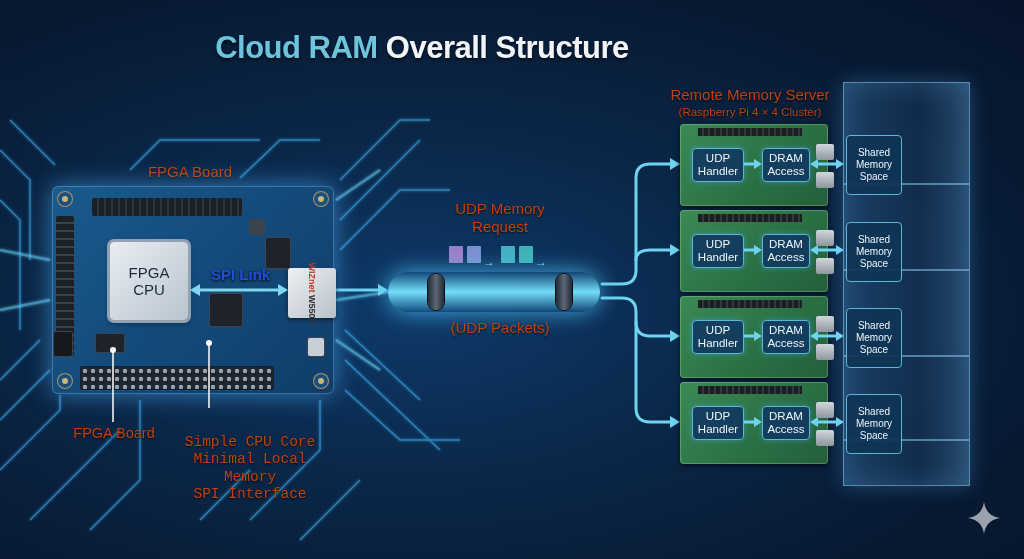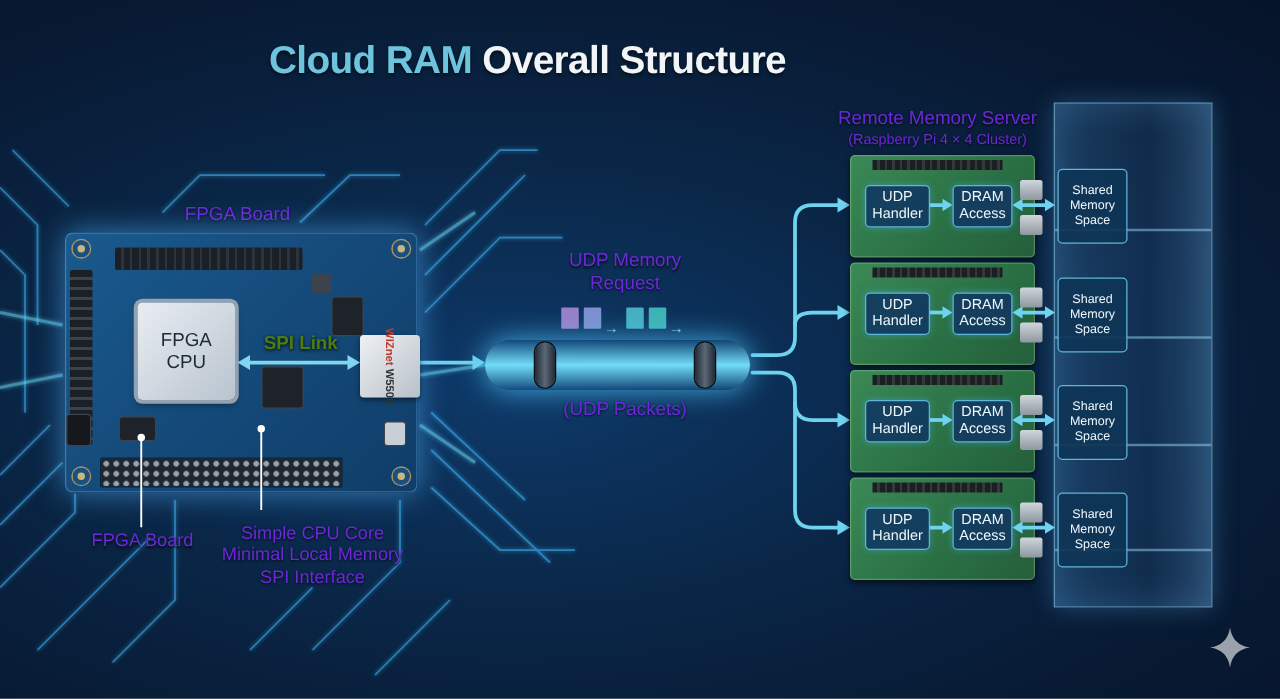--- a/index.html
+++ b/index.html
@@ -10,21 +10,21 @@
     color: #fff;
   }
   .abs { position: absolute; }
   .title {
     left: 0; width: 844px; top: 30px; text-align: center;
     font-size: 31px; font-weight: bold; letter-spacing: -0.5px;
     text-shadow: 0 2px 3px rgba(0,0,0,0.6);
   }
   .title .accent { color: #6ec3dd; }
   .title .rest { color: #f2f5f8; }
-  .lbl { color: #6d28d9; text-shadow: 0 1px 2px rgba(0,0,0,0.8); text-align: center; line-height: 1.2; }
+  .lbl { color: #c2410c; text-shadow: 0 1px 2px rgba(0,0,0,0.8); text-align: center; line-height: 1.2; }
 
   
   svg.bg { position: absolute; left: 0; top: 0; }
 
   
   .board {
     left: 52px; top: 186px; width: 282px; height: 208px;
     background: linear-gradient(135deg, #1a5a8e 0%, #144a7a 50%, #103d68 100%);
     border-radius: 6px;
     box-shadow: 0 0 24px rgba(80,180,255,0.6), inset 0 0 0 1px rgba(130,200,255,0.35);
@@ -42,21 +42,21 @@
   }
   .chip { background: #1e232a; border-radius: 2px; box-shadow: 0 0 0 1px #3b444f; }
   .eth {
     left: 236px; top: 82px; width: 48px; height: 50px; border-radius: 3px;
     background: linear-gradient(135deg, #eef1f4, #b8c0c8);
     box-shadow: 0 2px 4px rgba(0,0,0,0.5);
     color: #333; font-size: 9px; font-weight: bold;
     display: flex; align-items: center; justify-content: center;
   }
   .eth span { transform: rotate(90deg); white-space: nowrap; }
-  .spi-label { font-size: 15px; font-weight: bold; color: #4d7c0f; text-shadow: 0 1px 3px #000; }
+  .spi-label { font-size: 15px; font-weight: bold; color: #1d4ed8; text-shadow: 0 1px 3px #000; }
 
   
   .cable {
     left: 388px; top: 272px; width: 212px; height: 40px;
     background: linear-gradient(180deg, rgba(40,150,220,0.2), rgba(120,230,255,0.95) 50%, rgba(40,150,220,0.2));
     border-radius: 20px; filter: blur(0.3px);
     box-shadow: 0 0 22px rgba(80,200,255,0.8);
   }
   .ferrule { width: 16px; height: 36px; border-radius: 8px; background: linear-gradient(90deg, #222b36, #5b6774, #222b36); box-shadow: 0 0 0 1px #0a0f15; }
 
@@ -191,21 +191,21 @@
   <polygon points="98,7 88,1 88,13" fill="#7fd6ee"></polygon>
 </svg>
 
 <svg class="abs" style="left:100px; top:340px;" width="120" height="82">
   <circle cx="13" cy="10" r="3" fill="#fff"></circle>
   <line x1="13" y1="10" x2="13" y2="82" stroke="#fff" stroke-width="1.5"></line>
   <circle cx="109" cy="0" r="3" fill="#fff" transform="translate(0,3)"></circle>
   <line x1="109" y1="3" x2="109" y2="68" stroke="#fff" stroke-width="1.5"></line>
 </svg>
 <div class="abs lbl" style="left:64px; top:425px; width:100px; font-size:14.5px;">FPGA Board</div>
-<div class="abs lbl" style="left:168px; top:419px; width:164px; font-size:14.5px;">
+<div class="abs lbl" style="left:168px; top:434px; width:164px; font-size:14.5px;font-family:Liberation Mono, monospace;">
   <div>Simple CPU Core</div>
   <div>Minimal Local Memory</div>
   <div>SPI Interface</div>
 </div>
 
 <div class="abs lbl" style="left:420px; top:200px; width:160px; font-size:15px;">
   <div>UDP Memory</div>
   <div>Request</div>
 </div>
 <div class="abs" style="left:449px; top:246px; width:110px; height:20px;">

